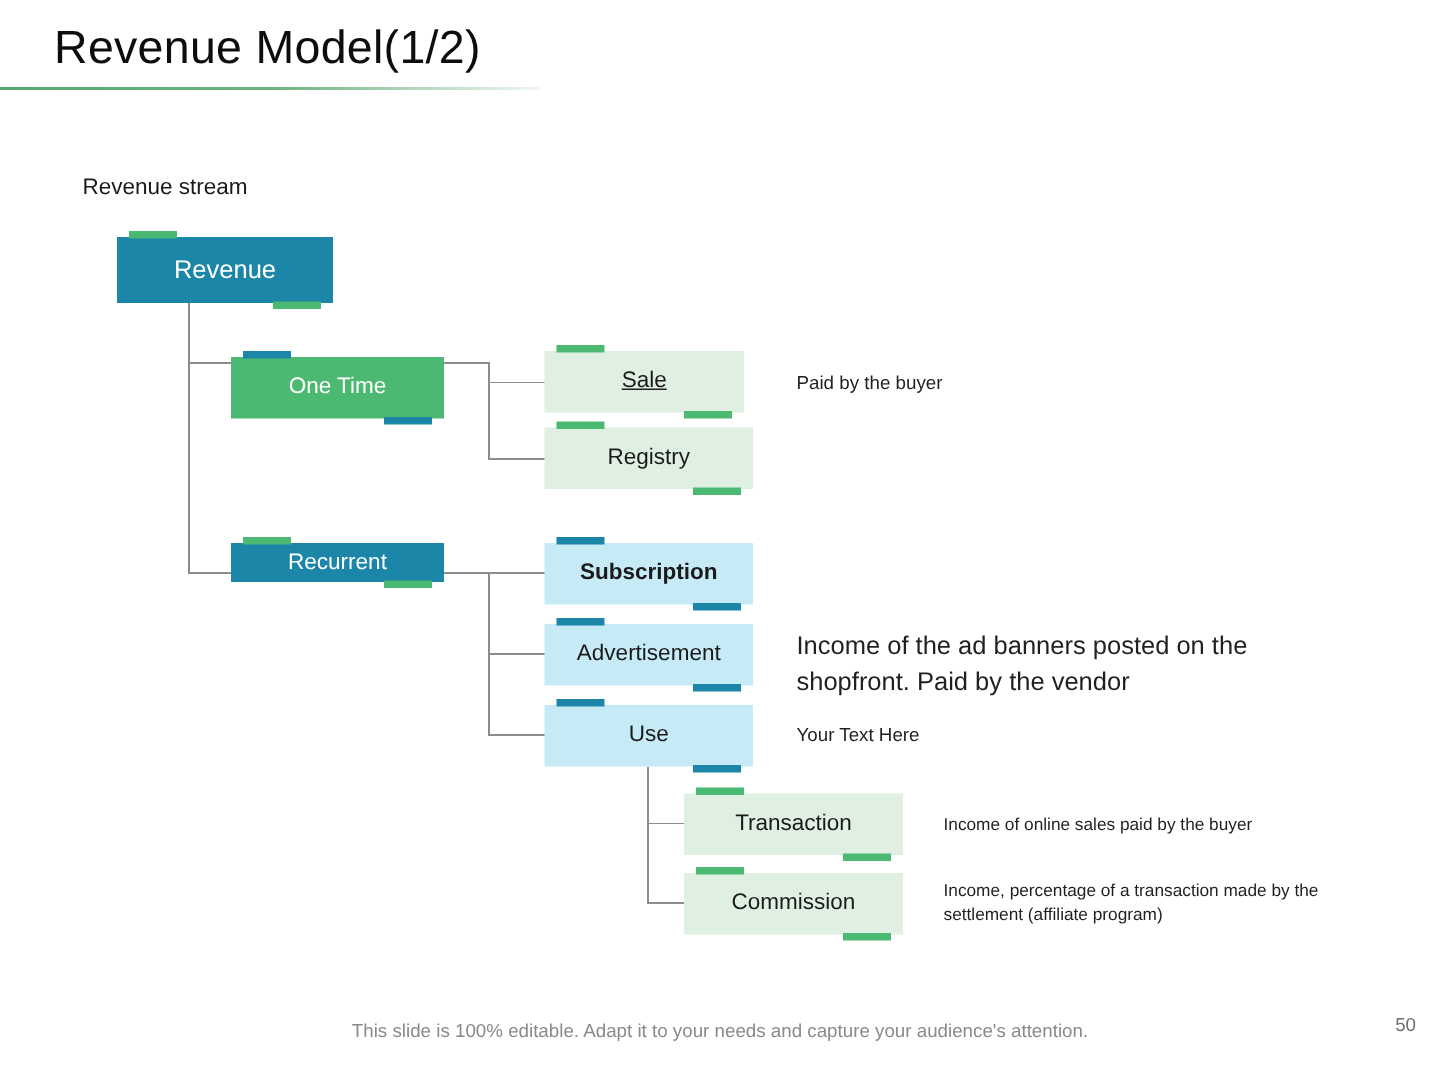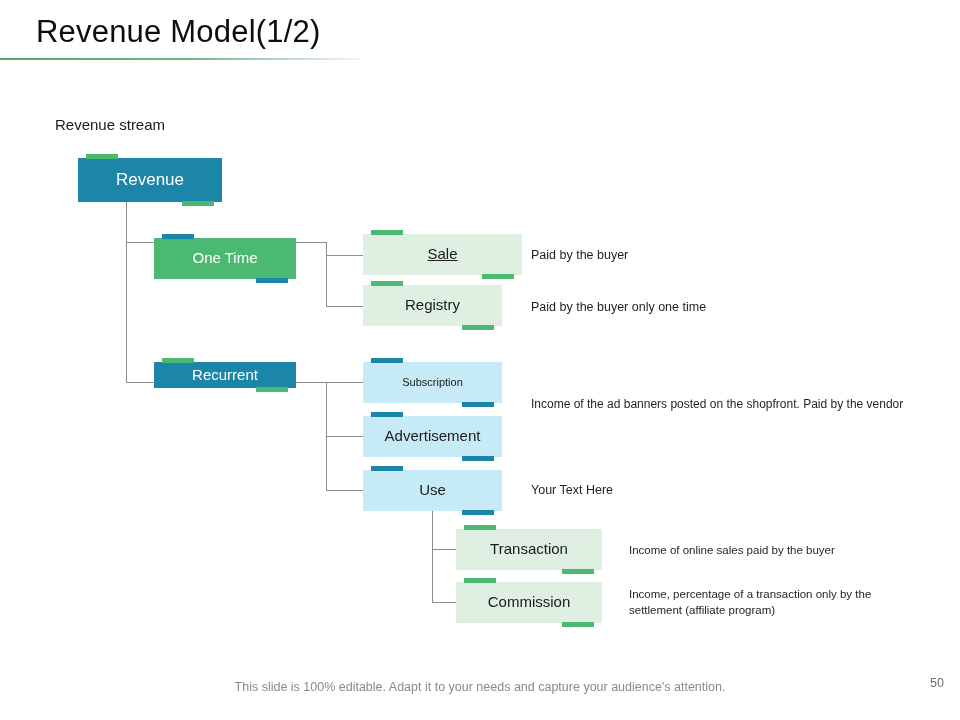--- a/index.html
+++ b/index.html
@@ -167,64 +167,63 @@
     <span class="node-label" style="font-size:15px;">One Time</span>
     <span class="bar-br bar-teal"></span>
   </div>
 
   <div class="node n-teal" style="left:154px; top:362px; width:142px; height:26px;">
     <span class="bar-tl bar-green"></span>
     <span class="node-label" style="font-size:15px;">Recurrent</span>
     <span class="bar-br bar-green"></span>
   </div>
 
-  <div class="node n-ltgreen" style="left:363px; top:234px; width:159px; height:41px;text-decoration:underline;">
+  <div class="node n-ltgreen" style="left:363px; top:234px; width:133px; height:41px;text-decoration:underline;">
     <span class="bar-tl bar-green"></span>
     <span class="node-label" style="font-size:15px;">Sale</span>
     <span class="bar-br bar-green"></span>
   </div>
   <div class="desc" style="left:531px; top:247px; width:390px; font-size:12.5px;">Paid by the buyer</div>
 
   <div class="node n-ltgreen" style="left:363px; top:285px; width:139px; height:41px;">
     <span class="bar-tl bar-green"></span>
     <span class="node-label" style="font-size:15px;">Registry</span>
     <span class="bar-br bar-green"></span>
   </div>
-  <div class="desc" style="left:531px; top:299px; width:390px; font-size:12.5px;">Paid by the buyer only one time</div>
 
   <div class="node n-ltblue" style="left:363px; top:362px; width:139px; height:41px;">
     <span class="bar-tl bar-teal"></span>
-    <span class="node-label" style="font-size:11px;">Subscription</span>
+    <span class="node-label" style="font-size:15px;font-weight:bold;">Subscription</span>
     <span class="bar-br bar-teal"></span>
   </div>
 
   <div class="node n-ltblue" style="left:363px; top:416px; width:139px; height:41px;">
     <span class="bar-tl bar-teal"></span>
     <span class="node-label" style="font-size:15px;">Advertisement</span>
     <span class="bar-br bar-teal"></span>
   </div>
-  <div class="desc" style="left:531px; top:396px; width:380px; font-size:12px;">Income of the ad banners posted on the shopfront. Paid by the vendor</div>
+  <div class="desc" style="left:531px; top:419px; width:380px; font-size:17px;">Income of the ad banners posted on the shopfront. Paid by the vendor</div>
 
   <div class="node n-ltblue" style="left:363px; top:470px; width:139px; height:41px;">
     <span class="bar-tl bar-teal"></span>
     <span class="node-label" style="font-size:15px;">Use</span>
     <span class="bar-br bar-teal"></span>
   </div>
   <div class="desc" style="left:531px; top:482px; width:380px; font-size:12.5px;">Your Text Here</div>
 
   <div class="node n-ltgreen" style="left:456px; top:529px; width:146px; height:41px;">
     <span class="bar-tl bar-green"></span>
     <span class="node-label" style="font-size:15px;">Transaction</span>
     <span class="bar-br bar-green"></span>
   </div>
   <div class="desc" style="left:629px; top:542px; width:290px; font-size:11.5px;">Income of online  sales paid  by the  buyer</div>
 
   <div class="node n-ltgreen" style="left:456px; top:582px; width:146px; height:41px;">
     <span class="bar-tl bar-green"></span>
     <span class="node-label" style="font-size:15px;">Commission</span>
     <span class="bar-br bar-green"></span>
   </div>
-  <div class="desc" style="left:629px; top:586px; width:270px; font-size:11.5px;">Income, percentage  of a transaction  only by the settlement  (affiliate   program)</div>
+  <div class="desc" style="left:629px; top:586px; width:270px; font-size:11.5px;">Income, percentage  of a transaction  made by the settlement  (affiliate   program)</div>
 
   <div id="footer-note">This slide is 100% editable. Adapt it to your needs and capture your audience's attention.</div>
   <div id="page-number">50</div>
 
 </div>
 
 </body></html>

